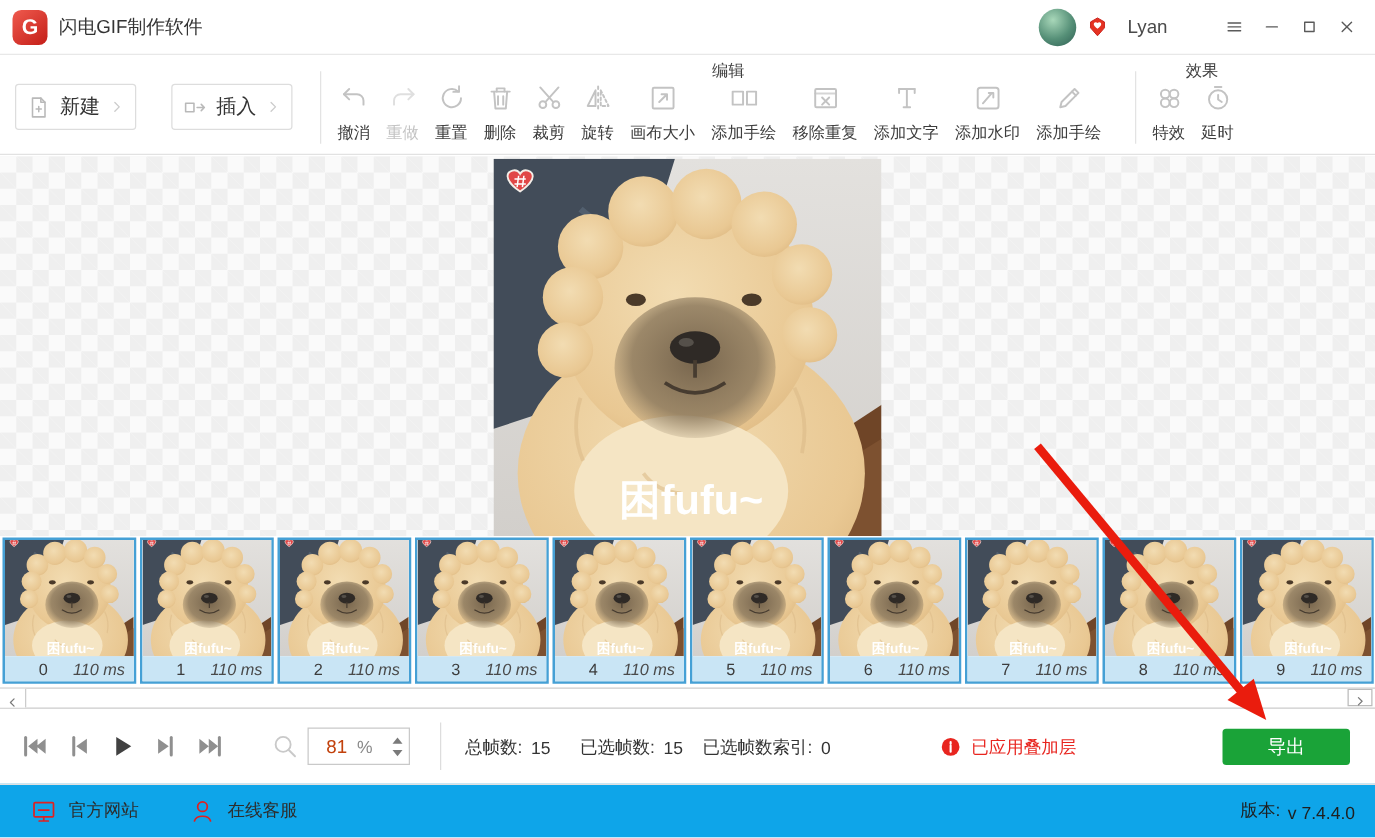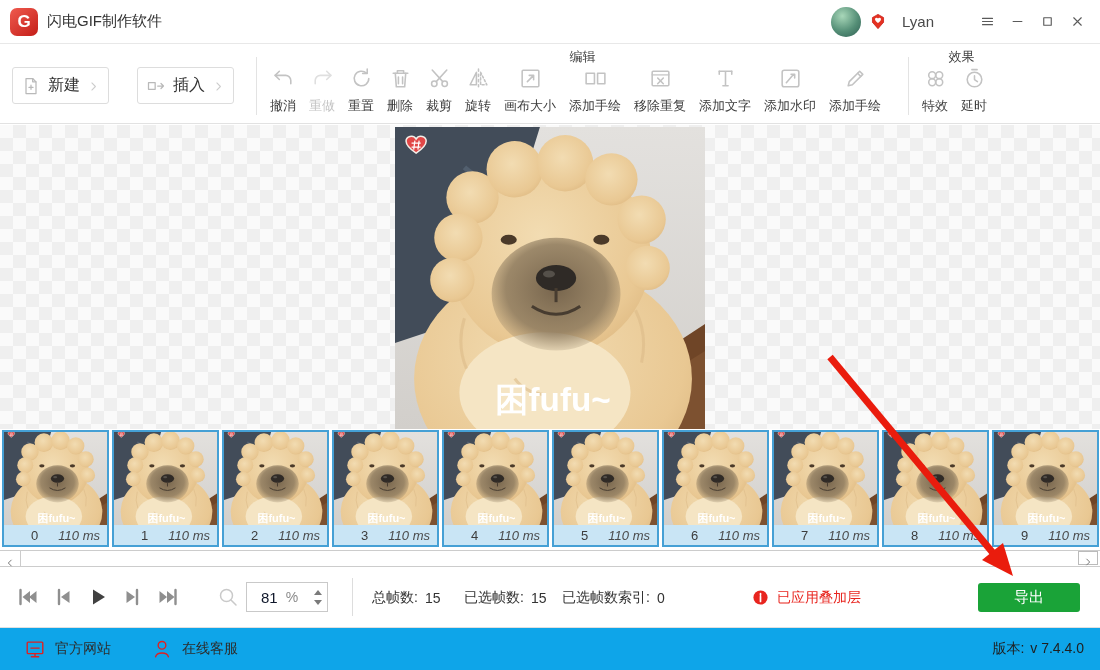--- a/index.html
+++ b/index.html
@@ -68,41 +68,41 @@
   .scroll-left{left:0;border-right:1px solid #ccc;}
   .scroll-right{right:2px;border:1px solid #bbb;top:0;height:14px;box-sizing:border-box;}
   
   .controls{position:absolute;top:568px;left:0;width:1100px;height:59px;background:#fff;}
   .playback{position:absolute;left:16px;top:16px;display:flex;gap:11px;}
   .pb-btn{width:24px;height:26px;color:#8f8f8f;cursor:pointer;}
   .pb-btn.play{color:#414141;}
   .search-icon{position:absolute;left:216px;top:17px;width:24px;height:24px;color:#c9c9c9;}
   .zoom-box{position:absolute;left:246px;top:14px;width:82px;height:30px;border:1px solid #c9c9c9;
     display:flex;align-items:center;box-sizing:border-box;background:#fff;}
-  .zoom-val{margin-left:14px;font-size:15px;color:#0f172a;}
+  .zoom-val{margin-left:14px;font-size:15px;color:#c2410c;}
   .zoom-unit{margin-left:8px;color:#8a8a8a;font-size:14px;}
   .spinner{margin-left:auto;margin-right:5px;display:flex;flex-direction:column;gap:5px;}
   .sp-up{width:0;height:0;border-left:4px solid transparent;border-right:4px solid transparent;border-bottom:5px solid #7a7a7a;cursor:pointer;}
   .sp-down{width:0;height:0;border-left:4px solid transparent;border-right:4px solid transparent;border-top:5px solid #7a7a7a;cursor:pointer;}
   .ctrl-divider{position:absolute;left:352px;top:10px;width:1px;height:38px;background:#ddd;}
   .stat{position:absolute;top:0;height:100%;display:flex;align-items:center;font-size:14px;color:#333;}
   .stat-value{margin-left:7px;}
   .warning{position:absolute;left:752px;top:0;height:100%;display:flex;align-items:center;gap:8px;}
   .info-icon{width:17px;height:17px;display:block;}
   .warning-text{color:#e8251f;font-size:14px;}
   .export-btn{position:absolute;right:20px;top:15px;width:102px;height:29px;background:#1aa338;color:#fff;
     font-size:15px;border:none;border-radius:3px;display:flex;align-items:center;justify-content:center;cursor:pointer;}
   
   .footer{position:absolute;top:627px;left:0;width:1100px;height:43px;border-top:1px solid #e0e0e0;
     background:#0ea5e9;display:flex;align-items:center;box-sizing:border-box;}
   .footer-item{display:flex;align-items:center;gap:9px;font-size:14px;color:#2d2d2d;cursor:pointer;}
   .footer-item .ficon{width:22px;height:22px;color:#e02020;}
   .f-web{margin-left:24px;}
   .f-support{margin-left:40px;}
-  .version{margin-left:auto;margin-right:16px;font-size:14px;color:#1f1f1f;display:flex;gap:6px;}
+  .version{margin-left:auto;margin-right:16px;font-size:14px;color:#1f1f1f;display:flex;gap:6px;align-items:flex-end;}
   
   .arrow-overlay{position:absolute;top:0;left:0;width:1100px;height:670px;pointer-events:none;z-index:99;}
   .hidden-defs{position:absolute;width:0;height:0;overflow:hidden;}
 </style>
 </head>
 <body>
 
 <svg class="hidden-defs" aria-hidden="true">
   <defs>
     <linearGradient id="wallG" x1="0" y1="0" x2="0" y2="1">

